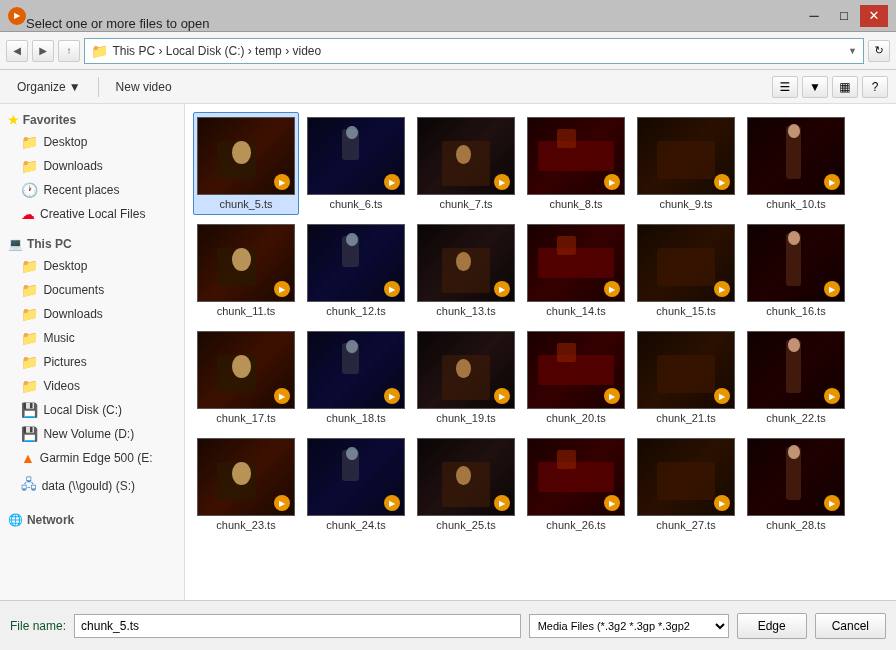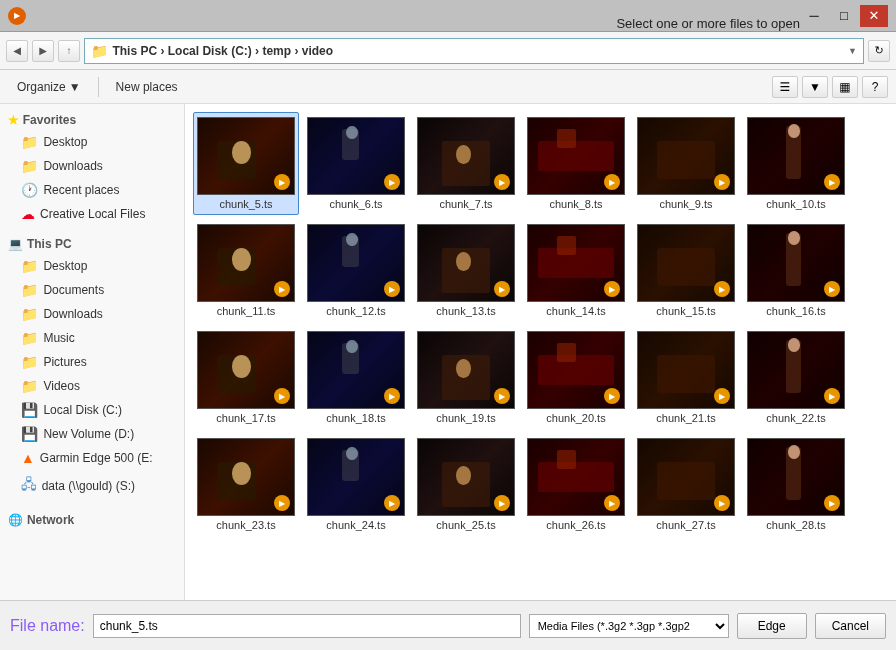--- a/index.html
+++ b/index.html
@@ -11,21 +11,21 @@
       height: 32px;
       display: flex;
       align-items: center;
       justify-content: space-between;
       padding: 0 8px;
       border-bottom: 1px solid #999;
     }
     .title-bar-left { display: flex; align-items: center; gap: 8px; }
     .title-bar-icon { width: 18px; height: 18px; background: #e06000; border-radius: 50%; display: flex; align-items: center; justify-content: center; }
     .title-bar-icon::before { content: '▶'; color: white; font-size: 8px; }
-    .title-bar-title { font-size: 13px; color: #222; flex: 1; text-align: right; margin-top: 15px; }
+    .title-bar-title { font-size: 13px; color: #222; flex: 1; text-align: left; margin-top: 15px; }
     .title-bar-controls { display: flex; gap: 2px; }
     .title-bar-btn { width: 28px; height: 22px; display: flex; align-items: center; justify-content: center; font-size: 13px; cursor: pointer; border: none; background: transparent; }
     .title-bar-btn.close { background: #c0392b; color: white; }
 
     
     .addressbar-row {
       background: #f5f5f5;
       border-bottom: 1px solid #ccc;
       display: flex;
       align-items: center;
@@ -45,21 +45,21 @@
       flex: 1;
       height: 26px;
       border: 1px solid #7ab;
       background: white;
       display: flex; align-items: center;
       padding: 0 6px;
       font-size: 12px;
       gap: 4px;
     }
     .address-bar .folder-icon { color: #e8a000; font-size: 14px; }
-    .address-bar .path { color: #333; font-weight: bold; }
+    .address-bar .path { color: #333; }
     .address-bar-chevron { margin-left: auto; font-size: 9px; color: #666; }
     .refresh-btn { width: 22px; height: 22px; border: 1px solid #ccc; background: linear-gradient(#fff, #e8e8e8); display: flex; align-items: center; justify-content: center; cursor: pointer; font-size: 11px; border-radius: 2px; }
     .search-box {
       width: 200px; height: 26px;
       border: 1px solid #aaa;
       border-radius: 3px;
       display: flex; align-items: center;
       background: white;
       padding: 0 6px;
     }
@@ -182,21 +182,21 @@
     
     .bottom-bar {
       background: #f0f0f0;
       border-top: 1px solid #ccc;
       height: 50px;
       display: flex;
       align-items: center;
       padding: 0 10px;
       gap: 8px;
     }
-    .filename-label { font-size: 16px; color: #8b5cf6; white-space: nowrap; }
+    .filename-label { font-size: 12px; color: #14532d; white-space: nowrap; }
     .filename-input {
       flex: 1;
       height: 24px;
       border: 1px solid #aaa;
       padding: 0 6px;
       font-size: 12px;
       background: white;
     }
     .filetype-select {
       width: 200px;
@@ -250,21 +250,21 @@
   <div class="refresh-btn">↻</div>
 </div>
 
 <div class="toolbar-row">
   <button class="toolbar-btn">
     <span>Organize</span>
     <span>▼</span>
   </button>
   <div class="toolbar-separator"></div>
   <button class="toolbar-btn">
-    <span>New places</span>
+    <span>New video</span>
   </button>
   <div class="toolbar-right">
     <div class="view-btn">☰</div>
     <div class="view-btn">▼</div>
     <div class="view-btn">▦</div>
     <div class="view-btn">?</div>
   </div>
 </div>
 
 <div class="main-content">

